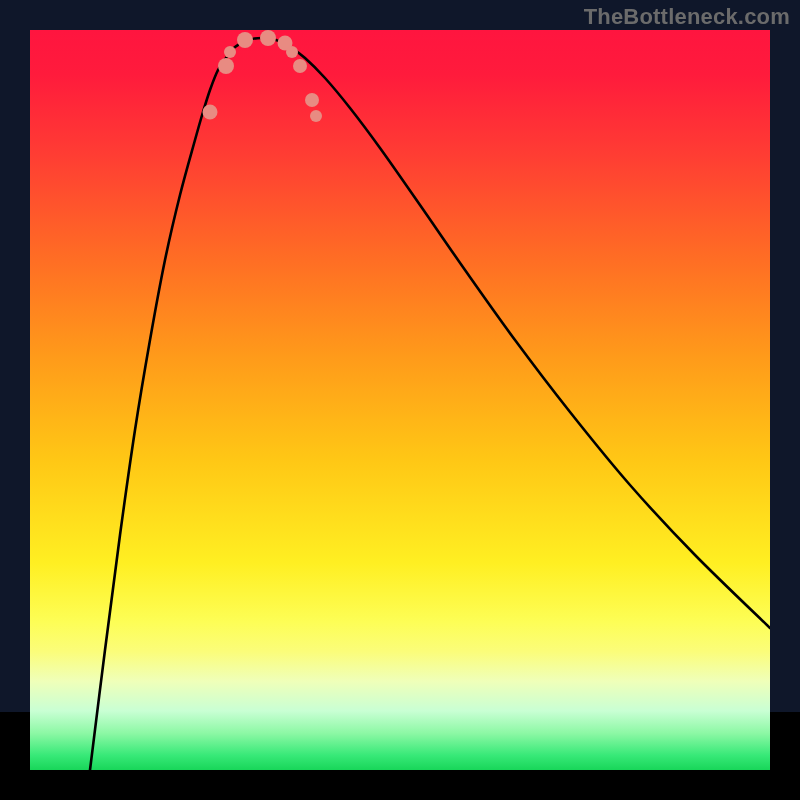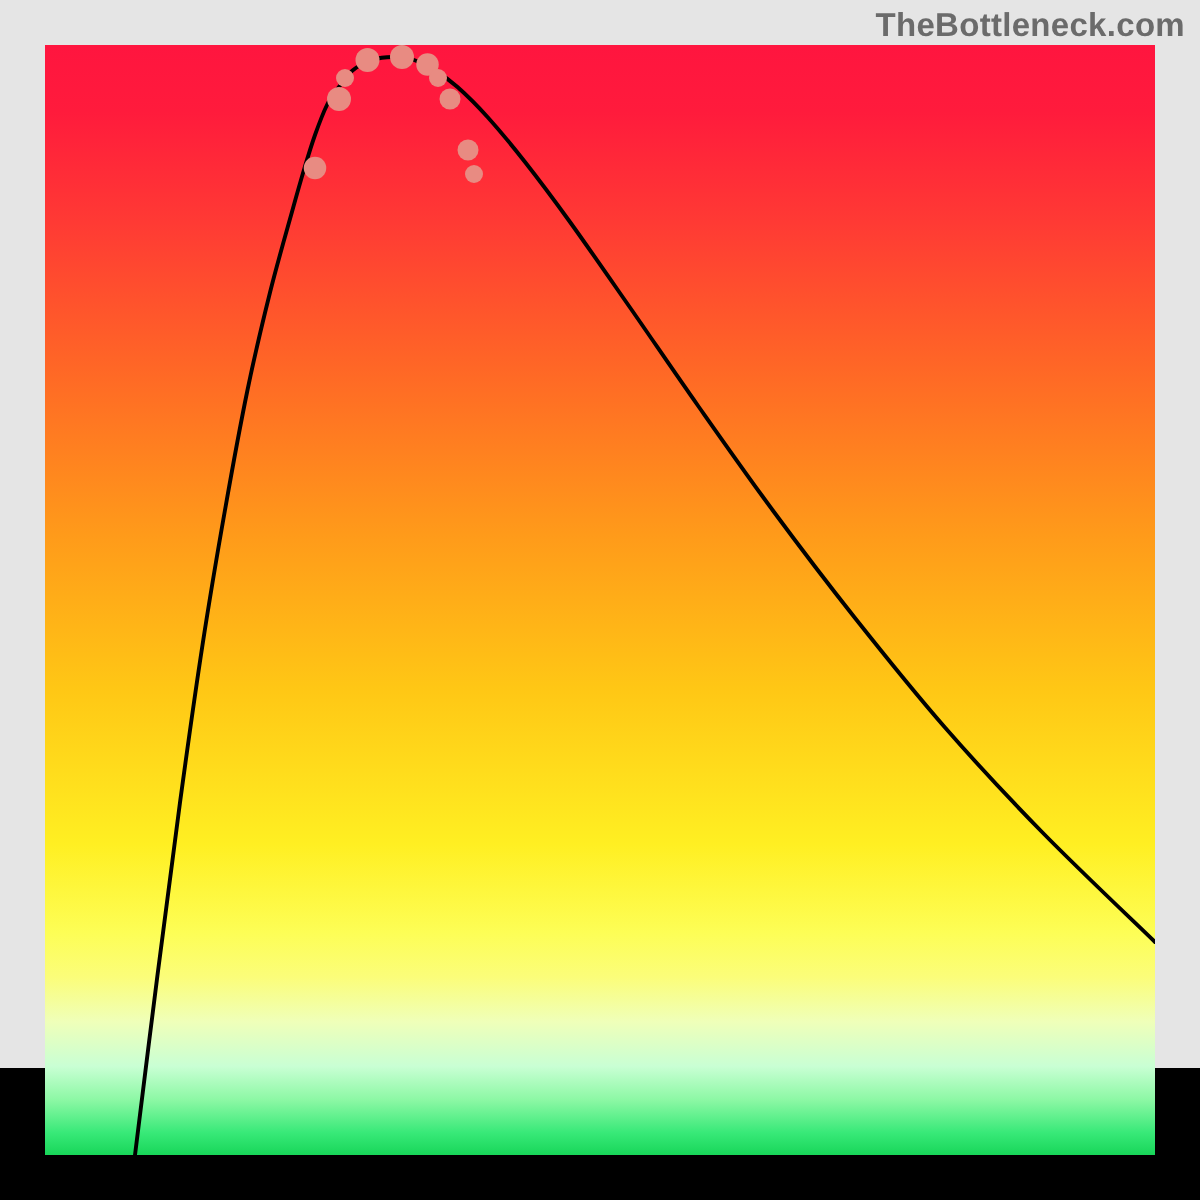--- a/index.html
+++ b/index.html
@@ -1,21 +1,21 @@
 <!DOCTYPE html>
 <html><head>
 <meta charset="utf-8">
 <style>
   * { margin: 0; padding: 0; box-sizing: border-box; }
   html, body { width: 800px; height: 800px; overflow: hidden; background: #000; }
   .frame {
     position: relative;
     width: 800px;
     height: 712px;
-    background: #e5e5e5;
+    background: #0f172a;
   }
   .watermark {
     position: absolute;
     top: 4px;
     right: 10px;
     font-family: Arial, Helvetica, sans-serif;
     font-size: 22px;
     font-weight: bold;
     color: #6b6b6b;
     letter-spacing: 0.2px;

